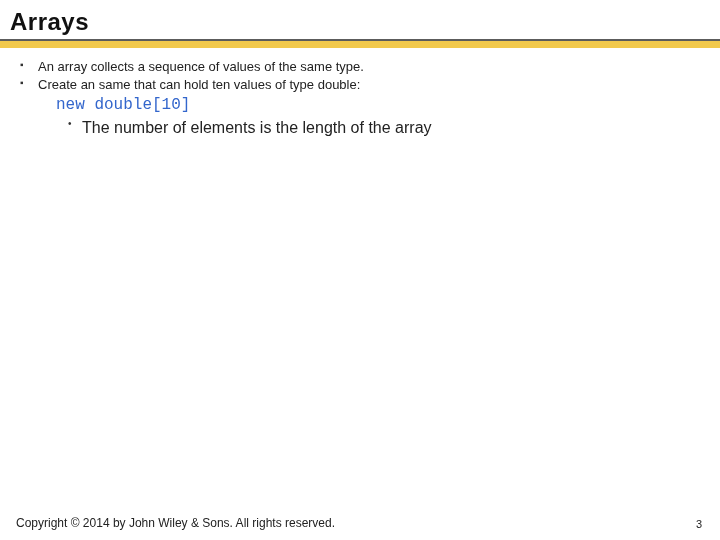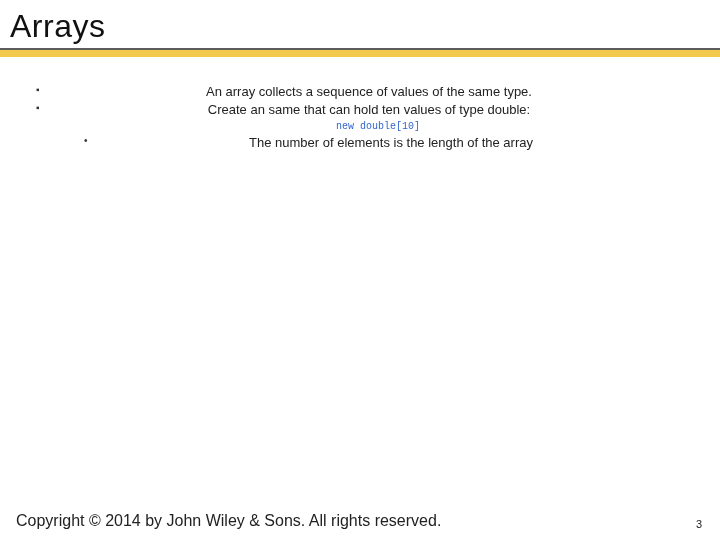--- a/index.html
+++ b/index.html
@@ -14,22 +14,22 @@
     position: relative;
   }
   .slide {
     width: 720px;
     height: 540px;
     position: relative;
     box-sizing: border-box;
   }
   .title {
     font-family: Impact, "Arial Black", sans-serif;
-    font-size: 32px;
-    font-weight: 400;
+    font-size: 24px;
+    font-weight: 700;
     letter-spacing: 0.5px;
     padding: 8px 10px 3px 10px;
     color: #111;
   }
   .rule-dark {
     height: 2px;
     background: #5c5c5c;
     margin: 0;
   }
   .rule-gold {
@@ -37,49 +37,48 @@
     background: #f2c94c;
     margin: 0;
   }
   .body {
     padding: 10px 20px 0 20px;
     font-size: 13px;
     line-height: 1.35;
   }
   ul.top {
     list-style: none;
-    margin: 16px;
+    margin: 0;
     padding: 0;
-    text-align: center;
   }
   ul.top > li {
     position: relative;
     padding-left: 18px;
     margin-bottom: 0px;
   }
   ul.top > li::before {
     content: "▪";
     position: absolute;
     left: 0;
     top: 0;
     font-size: 10px;
     color: #333;
   }
   .codeblock {
     font-family: "Courier New", monospace;
-    font-size: 10px;
+    font-size: 16px;
     color: #3366cc;
     margin: 2px 0 1px 18px;
     white-space: nowrap;
   }
   ul.sub {
     list-style: none;
     margin: 0 0 3px 0;
     padding: 0 0 0 30px;
-    font-size: 13px;
+    font-size: 16px;
   }
   ul.sub > li {
     position: relative;
     padding-left: 14px;
     line-height: 1.25;
   }
   ul.sub > li::before {
     content: "•";
     position: absolute;
     left: 0;
@@ -92,21 +91,21 @@
     color: #3366cc;
   }
   .sym {
     font-family: "Courier New", monospace;
     color: #3366cc;
   }
   .footer {
     position: absolute;
     left: 16px;
     bottom: 10px;
-    font-size: 16px;
+    font-size: 12px;
     color: #222;
   }
   .pagenum {
     position: absolute;
     right: 18px;
     bottom: 10px;
     font-size: 11px;
     color: #222;
   }
 </style>

